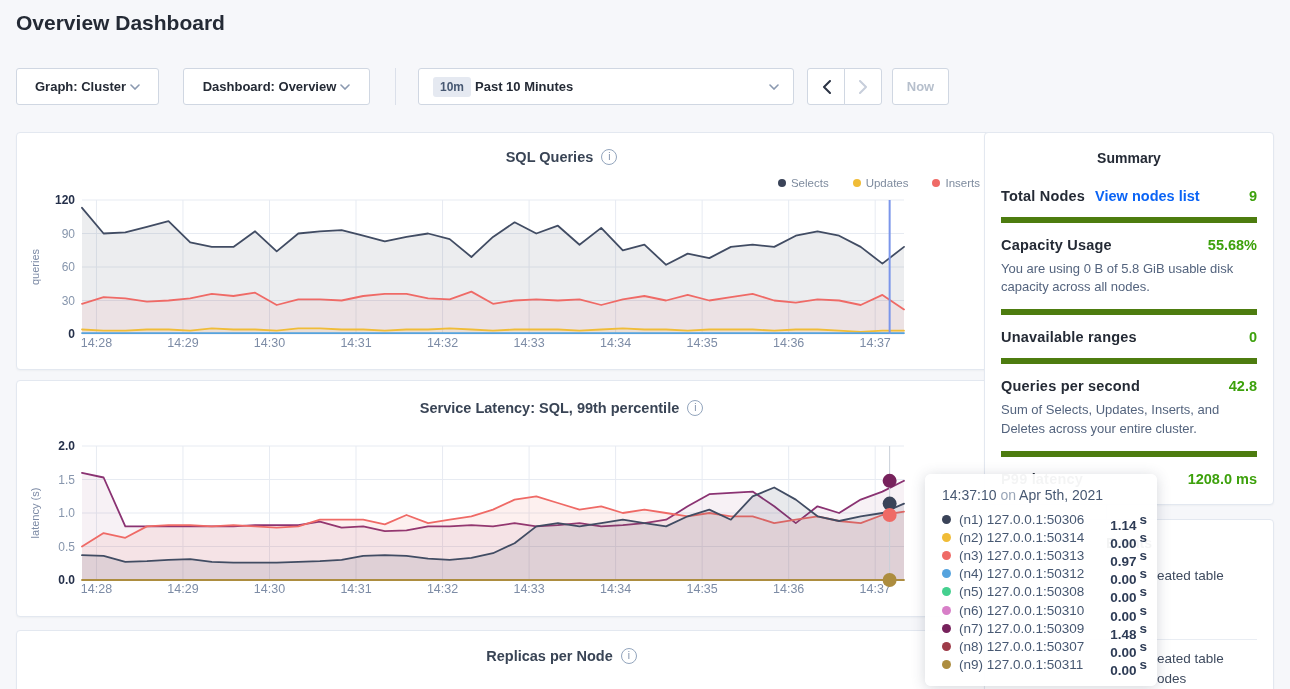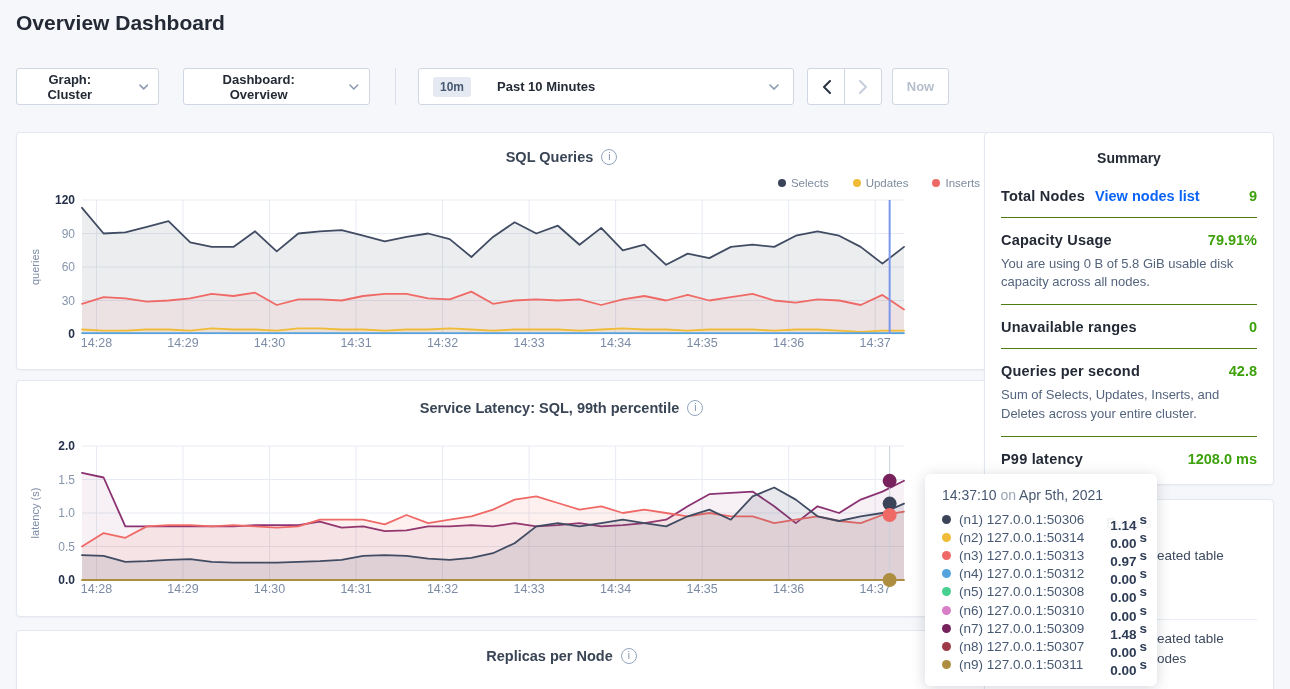--- a/index.html
+++ b/index.html
@@ -1,21 +1,21 @@
 <!DOCTYPE html>
 <html><head>
 <meta charset="utf-8">
 <style>
   html,body{margin:0;padding:0;}
   .app{position:relative;width:1290px;height:689px;overflow:hidden;background:#f6f7fa;
        font-family:"Liberation Sans",sans-serif;color:#242a35;}
   h1.page-title{position:absolute;top:11px;left:16px;margin:0;font-size:21px;font-weight:700;color:#242a35;}
   
   .controls{position:absolute;top:68px;left:16px;display:flex;align-items:stretch;height:37px;}
-  .ctl{box-sizing:border-box;display:flex;align-items:center;justify-content:center;gap:26px;
+  .ctl{box-sizing:border-box;display:flex;align-items:center;justify-content:center;gap:4px;
        background:#fff;border:1px solid #d0d7e2;border-radius:3px;font-size:13px;font-weight:700;
        color:#242a35;cursor:pointer;padding:0 10px;font-family:inherit;}
   .ctl .chev{margin-top:1px;}
   .btn-graph{width:143px;}
   .btn-dash{width:187px;margin-left:24px;}
   .vsep{width:1px;background:#dbe0ea;margin-left:25px;}
   .btn-time{width:376px;margin-left:22px;justify-content:flex-start;padding:0 14px;}
   .badge{background:#e5e9f1;color:#475872;font-size:12px;font-weight:700;border-radius:3px;padding:3px 7px;}
   .btn-time .chev{margin-left:auto;}
   .navgroup{display:flex;margin-left:13px;}
@@ -43,21 +43,21 @@
              color:#7c8ea8;font-size:10px;line-height:14px;text-align:center;cursor:pointer;}
   .legend{display:flex;justify-content:flex-end;margin-right:50px;gap:24px;height:14px;margin-top:8px;}
   .legend-item{display:flex;align-items:center;gap:5px;font-size:11.5px;color:#7e8b9e;cursor:pointer;}
   .ldot{width:8px;height:8px;border-radius:50%;}
   .p1 svg.chart{display:block;margin-top:5px;}
   .p2 svg.chart{display:block;margin-top:22px;}
   
   .summary-panel{padding-bottom:4px;}
   .summary-title{text-align:center;font-size:14px;font-weight:700;padding:17px 0 8px;color:#242a35;}
   .sbody{padding:0 16px;}
-  .srow{display:flex;flex-wrap:wrap;align-items:baseline;padding:14px 0 13px;border-bottom:1px solid #4d7c0f;}
+  .srow{display:flex;flex-wrap:wrap;align-items:baseline;padding:14px 0 13px;border-bottom:6px solid #4d7c0f;}
   .srow:last-child{border-bottom:none;}
   .slabel{font-size:14.5px;font-weight:700;color:#242a35;letter-spacing:.2px;}
   .slink{font-size:14.5px;font-weight:700;color:#0b64f5;margin-left:10px;cursor:pointer;text-decoration:none;}
   .sval{margin-left:auto;font-size:14.5px;font-weight:700;color:#3da10c;}
   .sdesc{width:100%;margin-top:7px;font-size:13px;font-weight:400;color:#54647e;line-height:1.4;}
   
   .events-panel{position:relative;height:195px;}
   .events-title{position:absolute;top:15px;left:0;width:100%;text-align:center;font-size:14px;
                 font-weight:700;color:#242a35;}
   .evt{position:absolute;font-size:13.5px;color:#3e4a5e;white-space:nowrap;cursor:pointer;}
@@ -252,21 +252,21 @@
       <section class="panel summary-panel">
         <div class="summary-title">Summary</div>
         <div class="sbody">
           <div class="srow">
             <span class="slabel">Total Nodes</span>
             <a class="slink">View nodes list</a>
             <span class="sval">9</span>
           </div>
           <div class="srow">
             <span class="slabel">Capacity Usage</span>
-            <span class="sval">79.91%</span>
+            <span class="sval">55.68%</span>
             <span class="sdesc">You are using 0 B of 5.8 GiB usable disk capacity across all nodes.</span>
           </div>
           <div class="srow">
             <span class="slabel">Unavailable ranges</span>
             <span class="sval">0</span>
           </div>
           <div class="srow">
             <span class="slabel">Queries per second</span>
             <span class="sval">42.8</span>
             <span class="sdesc">Sum of Selects, Updates, Inserts, and Deletes across your entire cluster.</span>

